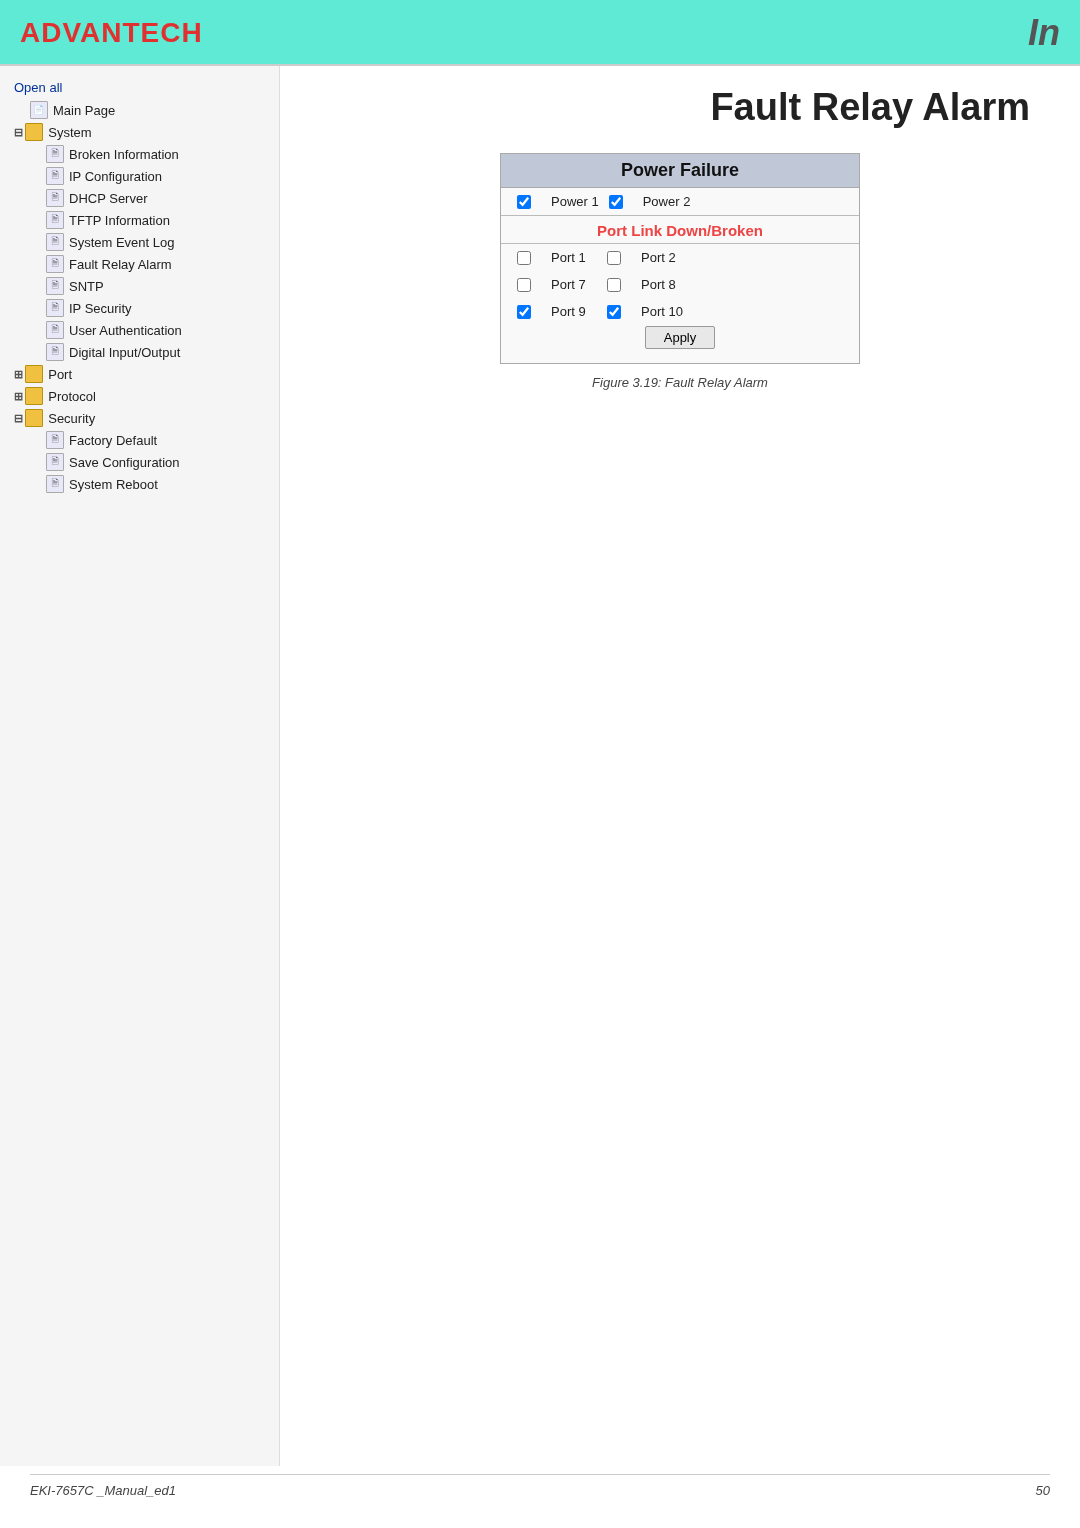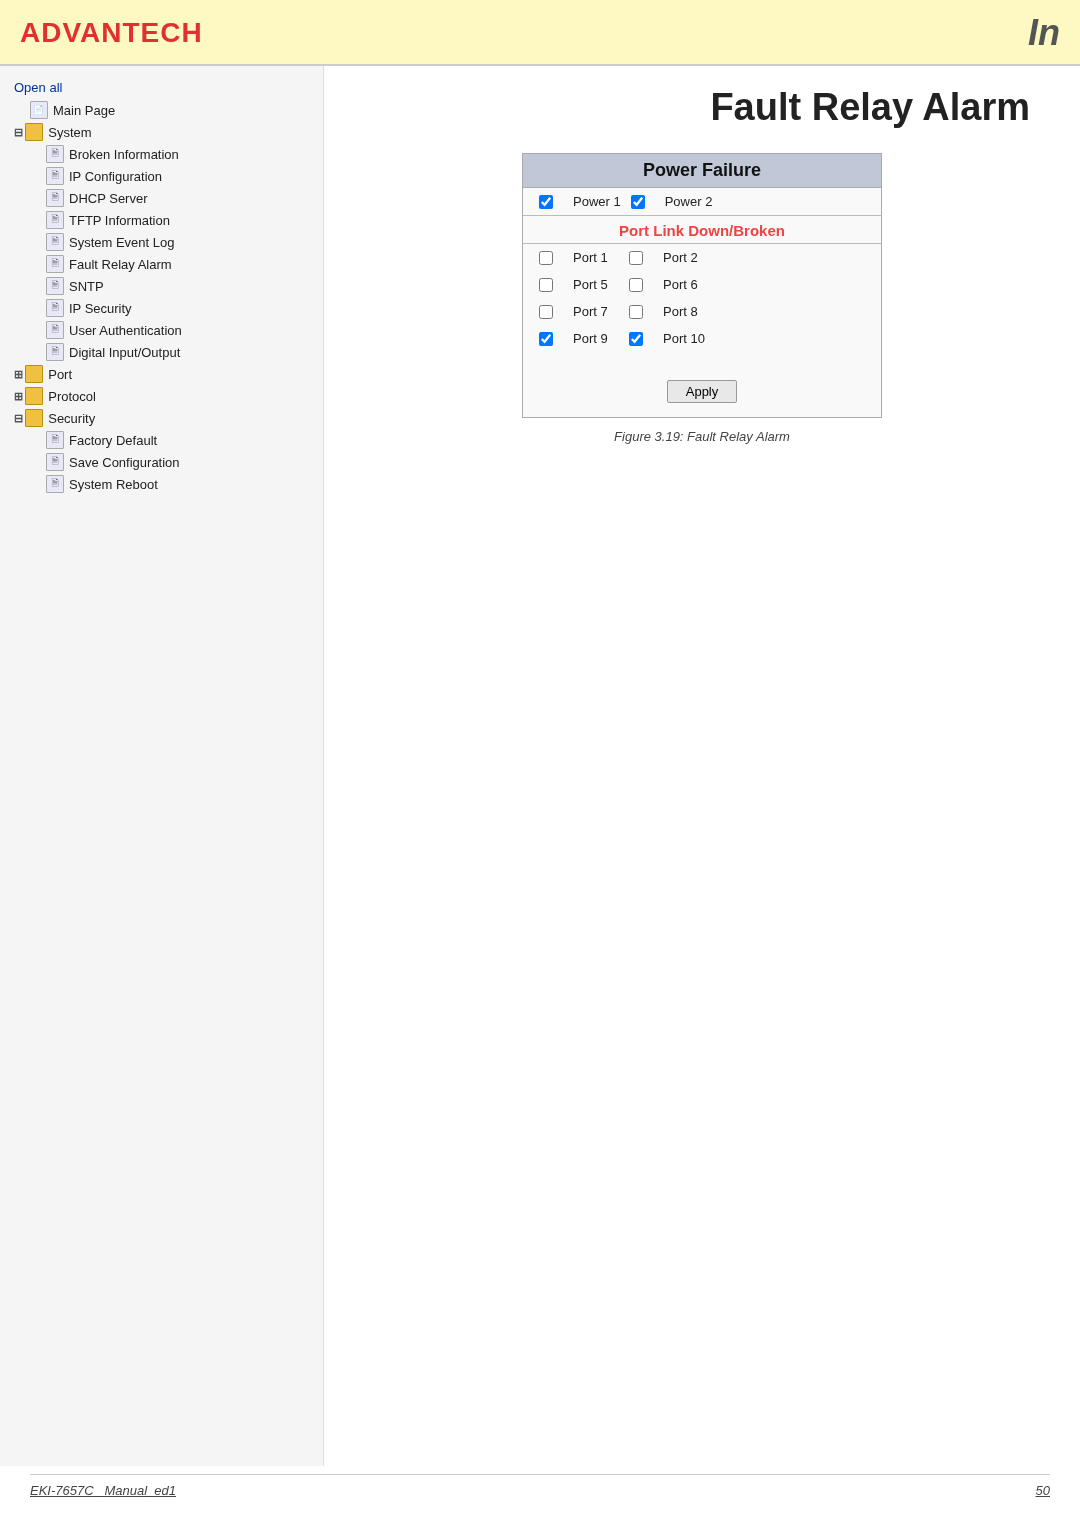--- a/index.html
+++ b/index.html
@@ -8,21 +8,21 @@
       min-height: 1528px;
       background: #fff;
       font-family: Arial, Helvetica, sans-serif;
       font-size: 14px;
       color: #222;
       position: relative;
     }
 
     
     .header {
-      background: #fef9c3;
+      background: #5eead4;
       border-bottom: 2px solid #ccc;
       padding: 12px 20px 10px 20px;
       display: flex;
       align-items: center;
       justify-content: space-between;
     }
     .logo {
       font-size: 28px;
       font-weight: 900;
       color: #003366;
@@ -38,21 +38,21 @@
     }
 
     
     .main-layout {
       display: flex;
       min-height: 1400px;
     }
 
     
     .sidebar {
-      width: 324px;
+      width: 280px;
       background: #f5f5f5;
       border-right: 1px solid #ddd;
       padding: 14px 0 14px 10px;
       flex-shrink: 0;
     }
     .sidebar-open-all {
       color: #003399;
       font-size: 13px;
       cursor: pointer;
       margin-bottom: 4px;
@@ -156,21 +156,21 @@
       min-width: 80px;
     }
     .checkbox-label input[type=checkbox] {
       width: 14px;
       height: 14px;
       cursor: pointer;
     }
     .apply-row {
       display: flex;
       justify-content: center;
-      margin-top: 28px;
+      margin-top: 1px;
     }
     .apply-btn {
       background: #e8e8e8;
       border: 1px solid #999;
       padding: 3px 18px;
       font-size: 13px;
       cursor: pointer;
       border-radius: 2px;
     }
 
@@ -189,21 +189,20 @@
       bottom: 30px;
       left: 30px;
       right: 30px;
       display: flex;
       justify-content: space-between;
       font-style: italic;
       font-size: 13px;
       color: #444;
       border-top: 1px solid #ccc;
       padding-top: 8px;
-      text-decoration: underline;
     }
   </style>
 </head>
 <body>
 
 <div class="header">
   <div class="logo">
     <span>AD<span style="color:#e03030">VA</span>NTECH</span>
   </div>
   <div class="header-icon">In</div>
@@ -322,30 +321,20 @@
           <span>Port 1</span>
         </label>
         <label class="checkbox-label">
           <input type="checkbox" style="">
           <span>Port 2</span>
         </label>
       </div>
       <div class="panel-row">
         <label class="checkbox-label">
           <input type="checkbox" style="">
-          <span>Port 5</span>
-        </label>
-        <label class="checkbox-label">
-          <input type="checkbox" style="">
-          <span>Port 6</span>
-        </label>
-      </div>
-      <div class="panel-row">
-        <label class="checkbox-label">
-          <input type="checkbox" style="">
           <span>Port 7</span>
         </label>
         <label class="checkbox-label">
           <input type="checkbox" style="">
           <span>Port 8</span>
         </label>
       </div>
       <div class="panel-row">
         <label class="checkbox-label">
           <input type="checkbox" checked="" style="">

